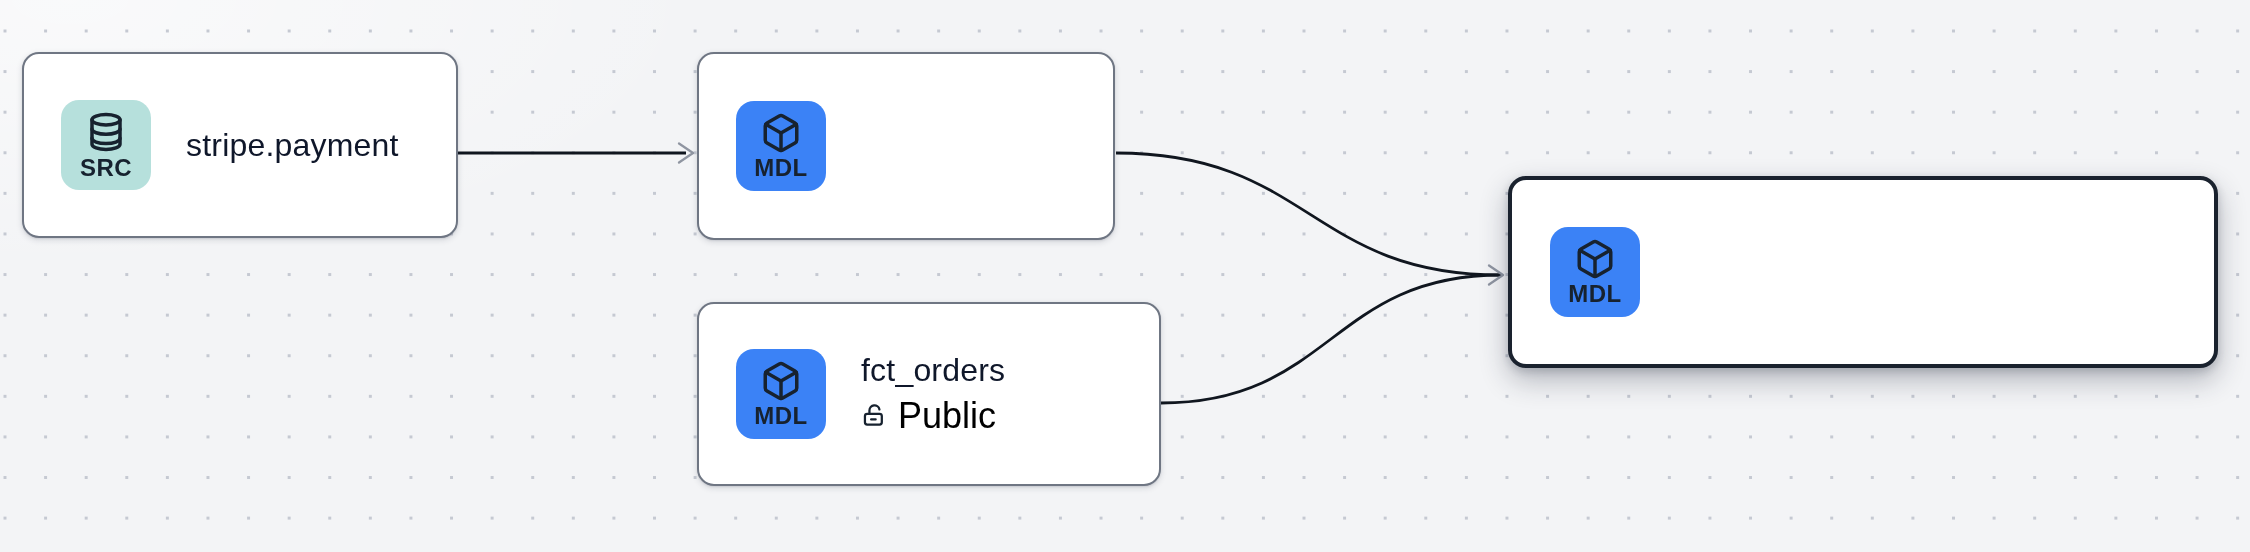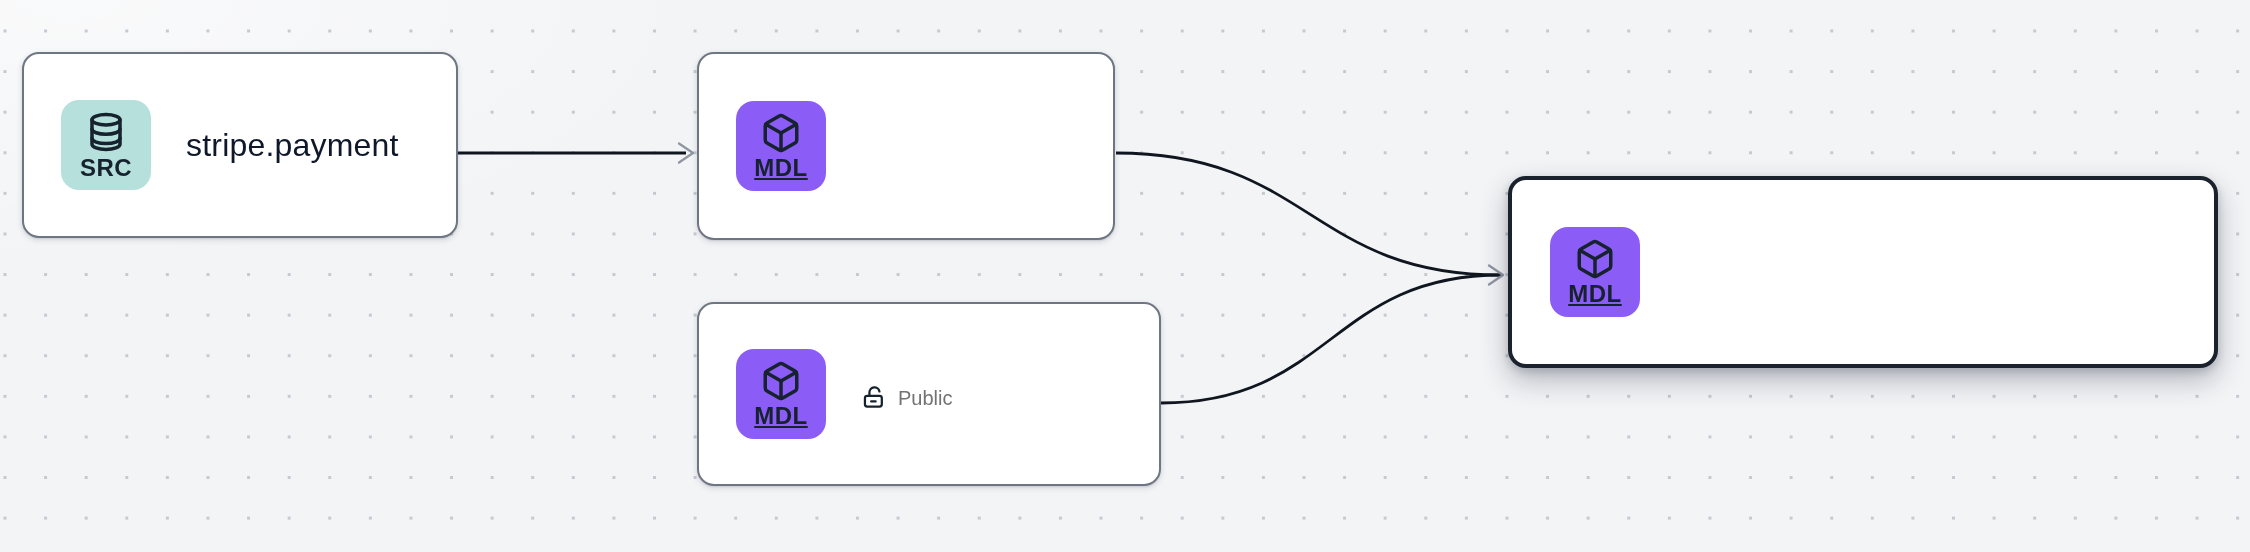--- a/index.html
+++ b/index.html
@@ -62,21 +62,21 @@
     width: 90px; height: 90px;
     border-radius: 18px;
     display: flex;
     flex-direction: column;
     align-items: center;
     justify-content: center;
     gap: 2px;
     color: #17222f;
   }
   .badge-src { background: #b6e0dc; }
-  .badge-mdl { background: #8b5cf6; text-decoration: underline; }
+  .badge-mdl { background: #3b82f6; }
   .badge svg { display: block; }
   .badge-label {
     font-size: 24px;
     font-weight: 700;
     letter-spacing: 0.5px;
     line-height: 1;
     color: #17222f;
   }
   .labels { display: flex; flex-direction: column; justify-content: center; }
   .title {
@@ -87,23 +87,23 @@
     letter-spacing: 0.2px;
   }
   .access-row {
     display: flex;
     align-items: center;
     gap: 10px;
     margin-top: 7px;
     color: #17222f;
   }
   .access-label {
-    font-size: 20px;
+    font-size: 36px;
     line-height: 1.1;
-    color: #737373;
+    color: #000000;
   }
   .icon-stroke { fill: none; stroke: #17222f; stroke-width: 2; stroke-linecap: round; stroke-linejoin: round; }
 </style>
 </head>
 <body>
 
 <div class="canvas">
 
   <svg class="edges" viewBox="0 0 2250 552" xmlns="http://www.w3.org/2000/svg">
     <path class="edge" d="M458 153 H 686"></path>
@@ -148,20 +148,21 @@
       <svg width="42" height="42" viewBox="0 0 24 24">
         <g class="icon-stroke">
           <path d="M21 8a2 2 0 0 0-1-1.73l-7-4a2 2 0 0 0-2 0l-7 4A2 2 0 0 0 3 8v8a2 2 0 0 0 1 1.73l7 4a2 2 0 0 0 2 0l7-4A2 2 0 0 0 21 16Z"></path>
           <path d="m3.3 7 8.7 5 8.7-5"></path>
           <path d="M12 22V12"></path>
         </g>
       </svg>
       <span class="badge-label">MDL</span>
     </div>
     <div class="labels">
+      <div class="title">fct_orders</div>
       <div class="access-row">
         <svg width="27" height="27" viewBox="0 0 24 24">
           <g class="icon-stroke">
             <rect x="3.5" y="10.5" width="15" height="9.5" rx="2"></rect>
             <path d="M7.5 10.5 V7.5 a4.5 4.5 0 0 1 8.9 -0.9"></path>
             <path d="M9 15.5 h4"></path>
           </g>
         </svg>
         <span class="access-label">Public</span>
       </div>

